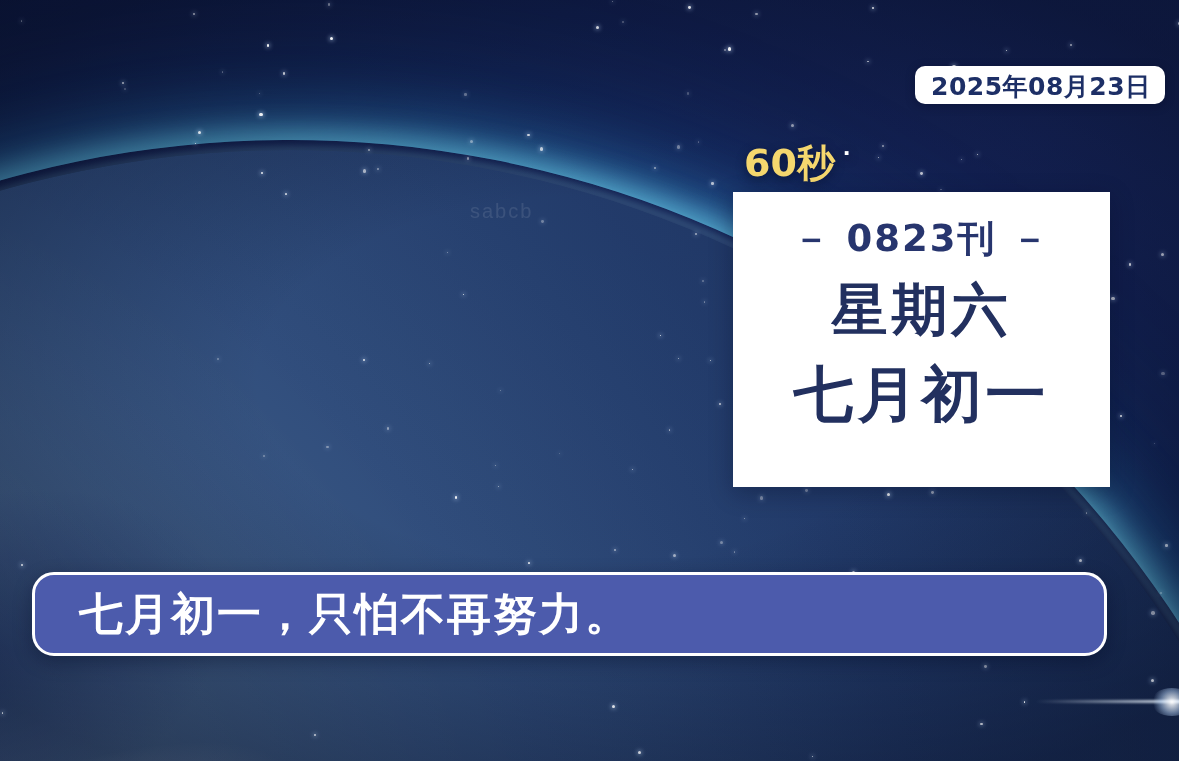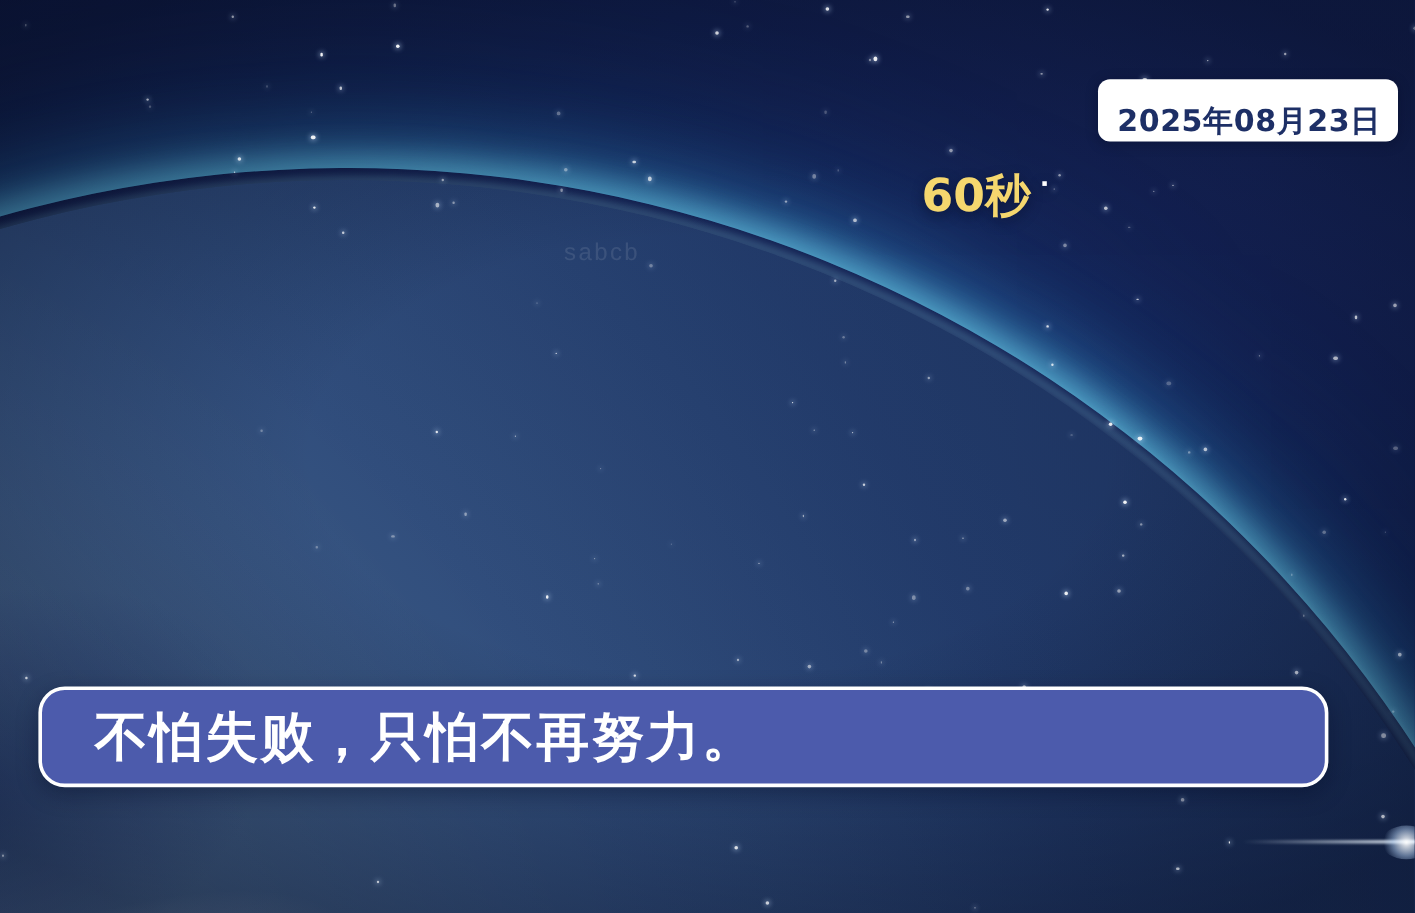--- a/index.html
+++ b/index.html
@@ -158,39 +158,39 @@
     text-shadow: 0 5px 16px rgba(8,18,48,.55);
     margin-top: 14px;
   }
 
   
   .date-pill {
     position: absolute;
     left: 915px;
     top: 66px;
     height: 36px;
-    padding: 16px 14px 0 16px;
+    padding: 2px 14px 0 16px;
     min-width: 204px;
     display: flex;
     align-items: center;
     background: #ffffff;
     border-radius: 10px;
     color: #1d2f66;
     font-size: 25px;
     font-weight: 700;
     letter-spacing: .5px;
     white-space: nowrap;
     box-shadow: 0 2px 10px rgba(4,10,34,.35);
     font-family: "DejaVu Sans", "Liberation Sans", sans-serif;
   }
 
   
   .tagline {
     position: absolute;
-    left: 768px;
+    left: 744px;
     top: 138px;
     display: flex;
     align-items: flex-start;
     white-space: nowrap;
     text-shadow: 0 3px 10px rgba(6,14,44,.6);
   }
   .tagline-seconds {
     font-size: 38px;
     font-weight: 700;
     color: #F5D76E;
@@ -452,18 +452,23 @@
   <div class="headline">
   </div>
 
   <div class="date-pill">2025年08月23日</div>
 
   <div class="tagline">
     <span class="tagline-seconds">60秒</span>
     <span class="tagline-dot">·</span>
   </div>
 
+  <div class="card">
+    <div class="card-issue">－ 0823刊 －</div>
+    <div class="card-weekday">星期六</div>
+    <div class="card-lunar">七月初一</div>
+  </div>
 
   <div class="quote-bar">
-    <span class="quote-text">不怕失败，只怕不再努力。</span>
+    <span class="quote-text">七月初一，只怕不再努力。</span>
   </div>
 
 </div>
 
 </body></html>

